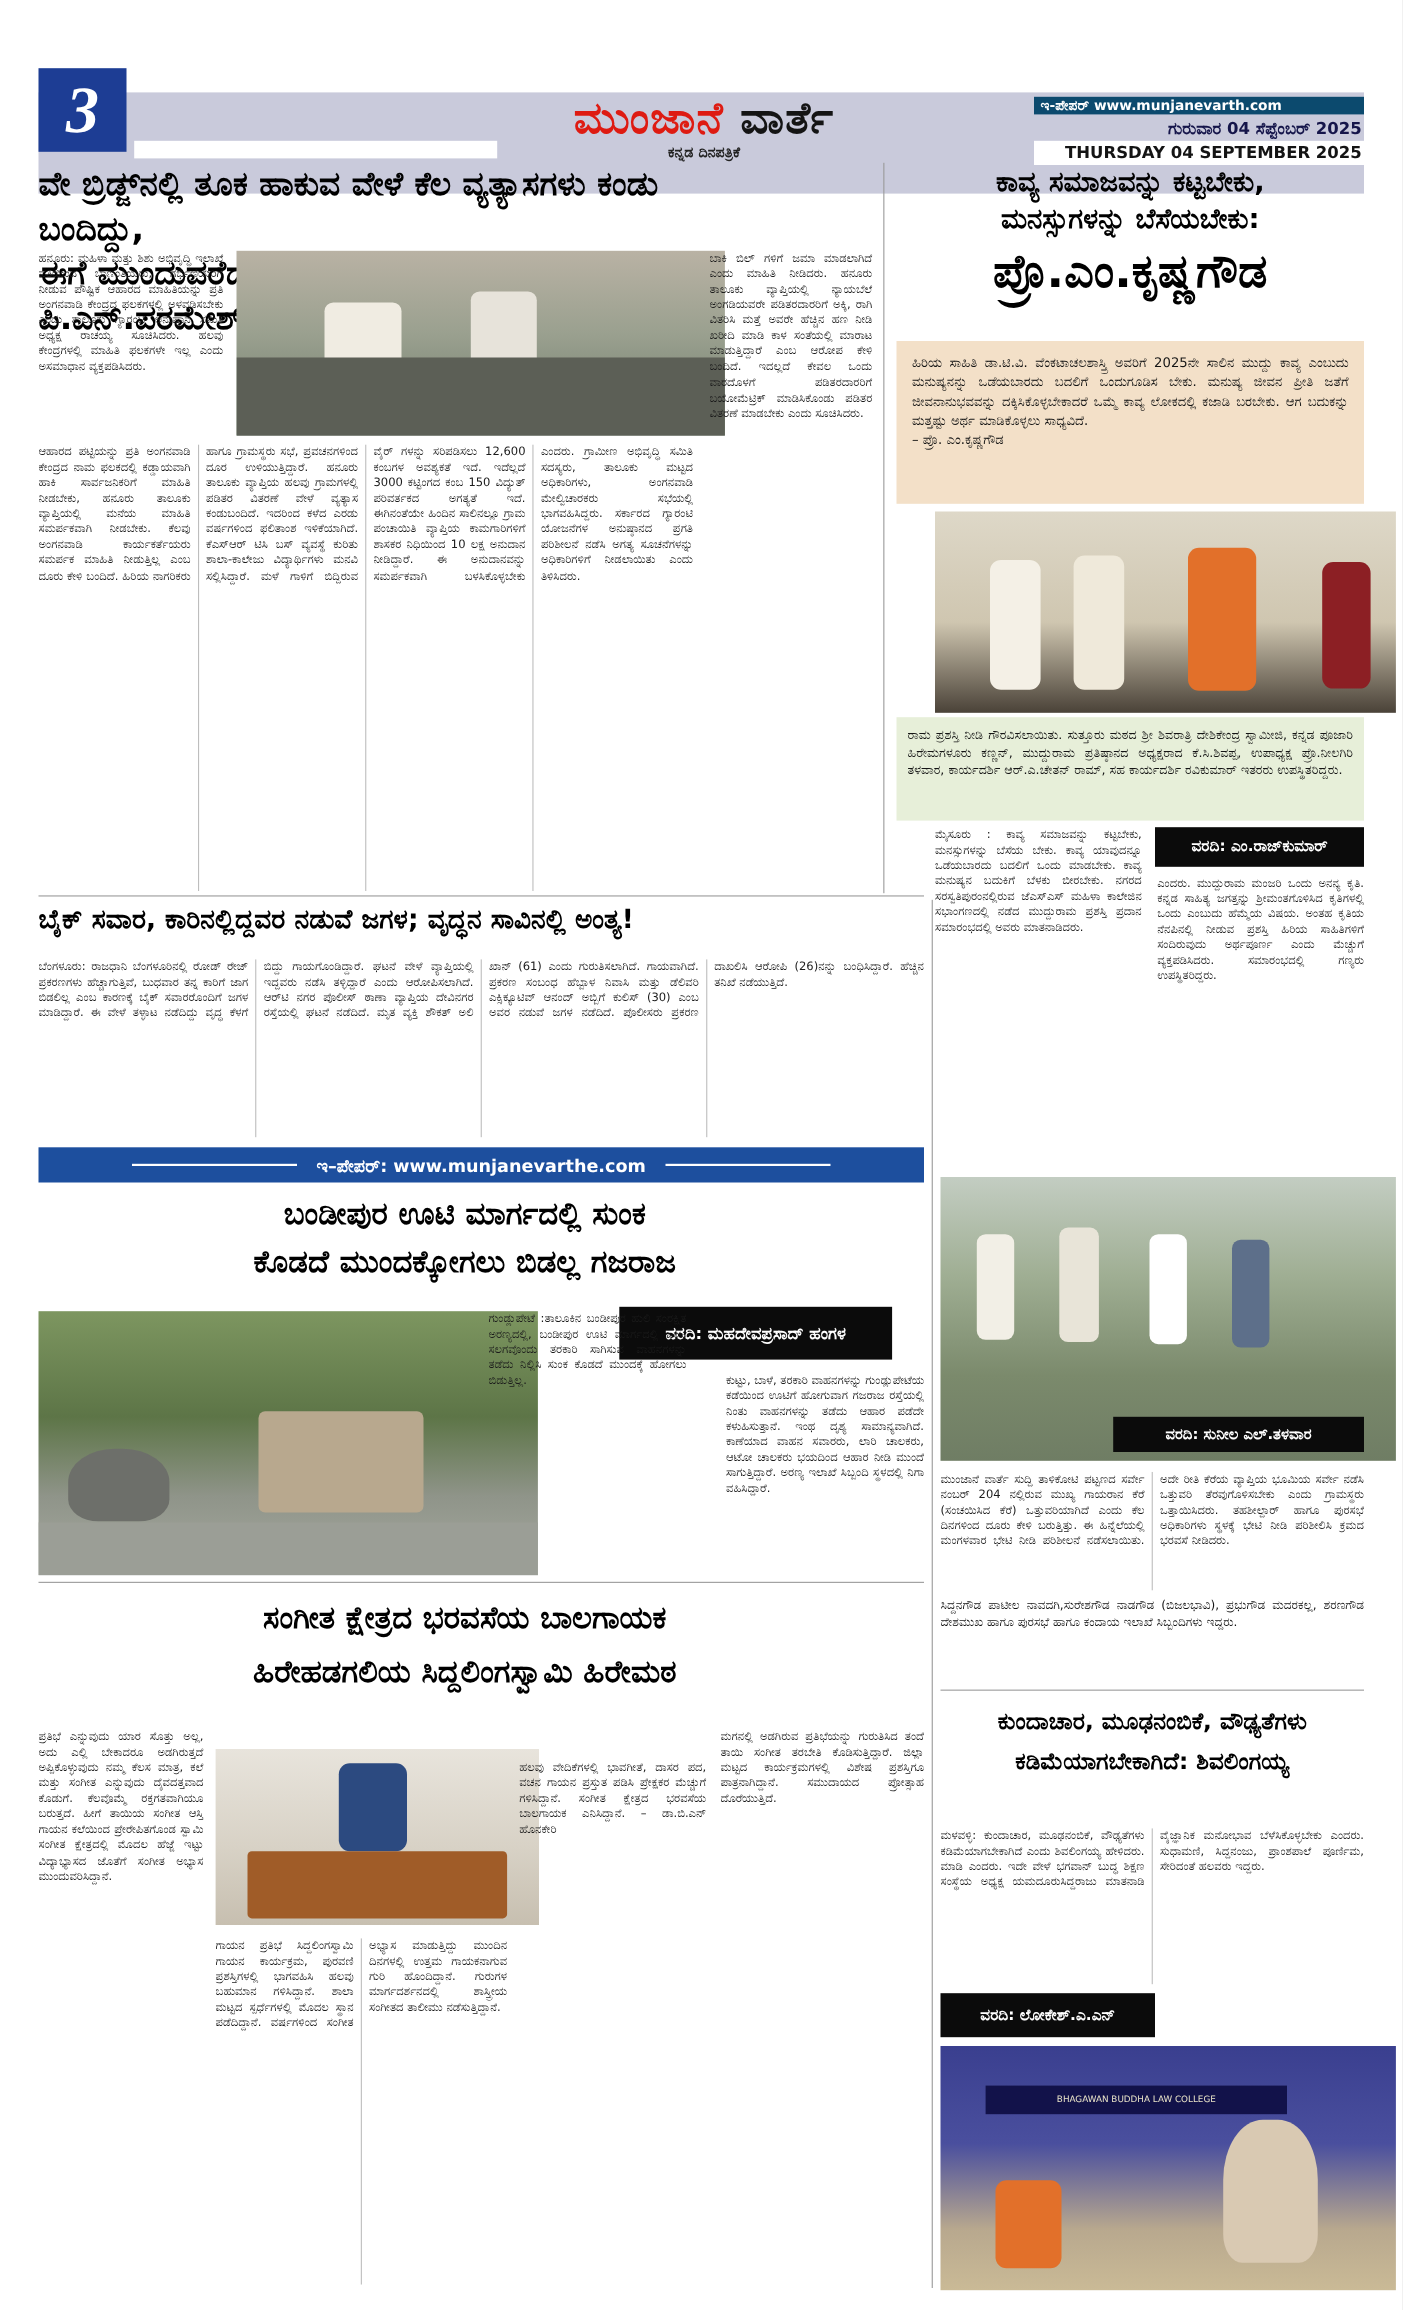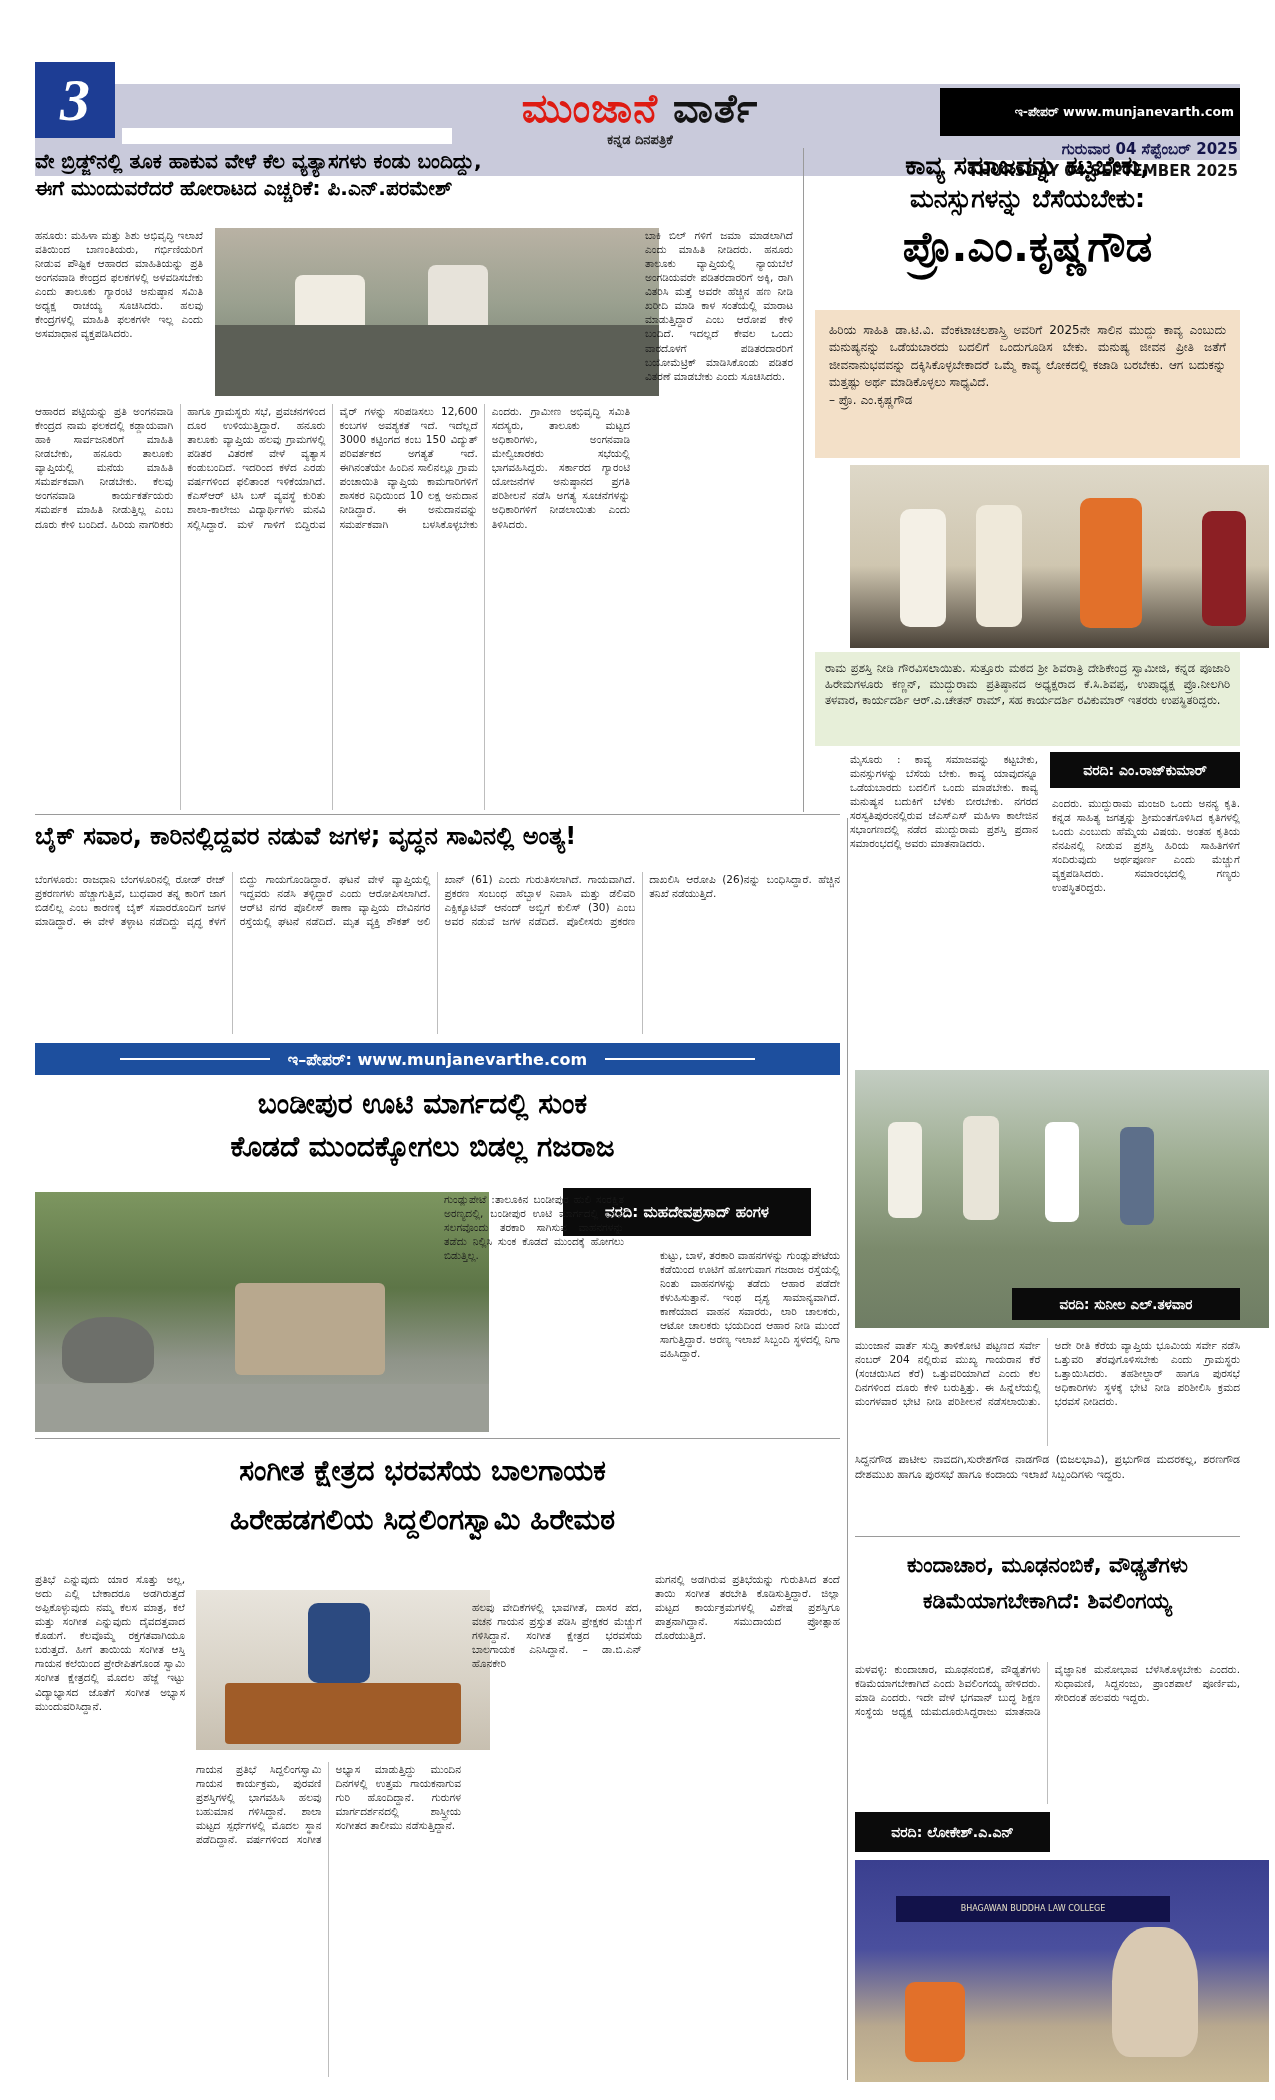--- a/index.html
+++ b/index.html
@@ -9,22 +9,22 @@
   .band{position:absolute;left:35px;top:84px;width:1205px;height:92px;background:#c9cadb;}
   .pagenum{position:absolute;left:35px;top:62px;width:80px;height:76px;background:#1d3d94;
            color:#fff;font-family:"Liberation Serif",serif;font-style:italic;font-weight:bold;
            font-size:60px;display:flex;align-items:center;justify-content:center;}
   .whitestrip{position:absolute;left:122px;top:128px;width:330px;height:16px;background:#fff;}
   .masthead{position:absolute;left:430px;top:88px;width:420px;text-align:center;}
   .masthead .mh{font-size:40px;font-weight:bold;letter-spacing:1px;line-height:1.0;}
   .masthead .mh .red{color:#de1b12;}
   .masthead .sub{font-size:13px;font-weight:bold;margin-top:4px;color:#222;}
   .hright{position:absolute;left:940px;top:88px;width:300px;}
-  .epaper{background:#000000;color:#fff;font-size:12.5px;font-weight:bold;text-align:right;
-          padding:16px 6px;}
+  .epaper{background:#0c4a6e;color:#fff;font-size:12.5px;font-weight:bold;text-align:left;
+          padding:0 6px;}
   .datekn{font-size:15px;font-weight:bold;text-align:right;padding:4px 2px 2px 0;color:#15154a;}
   .dateen{background:#fff;font-size:15px;font-weight:bold;text-align:right;padding:2px 2px;}
   
   .h-rule{position:absolute;background:#9a9a9a;height:1px;}
   .v-rule{position:absolute;background:#9a9a9a;width:1px;}
   .headline{font-weight:bold;color:#000;}
   .col{font-size:10.5px;line-height:1.34;text-align:justify;overflow:hidden;color:#1b1b1b;}
   .cols2{column-count:2;column-gap:14px;column-rule:1px solid #bdbdbd;}
   .cols4{column-count:4;column-gap:14px;column-rule:1px solid #bdbdbd;}
   .byline{background:#0b0b0b;color:#fff;font-weight:bold;font-size:14px;text-align:center;
@@ -59,21 +59,21 @@
   </div>
   <div class="hright">
     <div class="epaper">ಇ-ಪೇಪರ್ www.munjanevarth.com</div>
     <div class="datekn">ಗುರುವಾರ 04 ಸೆಪ್ಟೆಂಬರ್ 2025</div>
     <div class="dateen">THURSDAY 04 SEPTEMBER 2025</div>
   </div>
 
   <div class="v-rule" style="left:803px;top:148px;height:664px;"></div>
   <div class="v-rule" style="left:847px;top:818px;height:1262px;"></div>
 
-  <div class="headline" style="position:absolute;left:35px;top:148px;width:600px;font-size:20px;line-height:1.35;">
+  <div class="headline" style="position:absolute;left:35px;top:148px;width:600px;font-size:30px;line-height:1.35;">
     <div>ವೇ ಬ್ರಿಡ್ಜ್‌ನಲ್ಲಿ ತೂಕ ಹಾಕುವ ವೇಳೆ ಕೆಲ ವ್ಯತ್ಯಾಸಗಳು ಕಂಡು ಬಂದಿದ್ದು,</div>
     <div>ಈಗೆ ಮುಂದುವರೆದರೆ ಹೋರಾಟದ ಎಚ್ಚರಿಕೆ: ಪಿ.ಎನ್.ಪರಮೇಶ್</div>
   </div>
 
   <div class="photo" style="left:215px;top:228px;width:415px;height:168px;background:linear-gradient(180deg,#b9b2a4 0%,#9aa08f 45%,#6e7a6b 100%);">
     <div class="blob" style="left:18%;top:28%;width:70px;height:90px;background:#f0ece2;border-radius:8px;"></div>
     <div class="blob" style="left:48%;top:22%;width:60px;height:100px;background:#e7e3da;border-radius:8px;"></div>
     <div class="blob" style="left:0%;top:58%;width:100%;height:45%;background:#5c5f56;border-radius:0;"></div>
   </div>
   <div class="col" style="position:absolute;left:35px;top:228px;width:168px;height:168px;">ಹನೂರು: ಮಹಿಳಾ ಮತ್ತು ಶಿಶು ಅಭಿವೃದ್ಧಿ ಇಲಾಖೆ ವತಿಯಿಂದ ಬಾಣಂತಿಯರು, ಗರ್ಭಿಣಿಯರಿಗೆ ನೀಡುವ ಪೌಷ್ಟಿಕ ಆಹಾರದ ಮಾಹಿತಿಯನ್ನು ಪ್ರತಿ ಅಂಗನವಾಡಿ ಕೇಂದ್ರದ ಫಲಕಗಳಲ್ಲಿ ಅಳವಡಿಸಬೇಕು ಎಂದು ತಾಲೂಕು ಗ್ಯಾರಂಟಿ ಅನುಷ್ಠಾನ ಸಮಿತಿ ಅಧ್ಯಕ್ಷ ರಾಚಯ್ಯ ಸೂಚಿಸಿದರು. ಹಲವು ಕೇಂದ್ರಗಳಲ್ಲಿ ಮಾಹಿತಿ ಫಲಕಗಳೇ ಇಲ್ಲ ಎಂದು ಅಸಮಾಧಾನ ವ್ಯಕ್ತಪಡಿಸಿದರು.</div>

